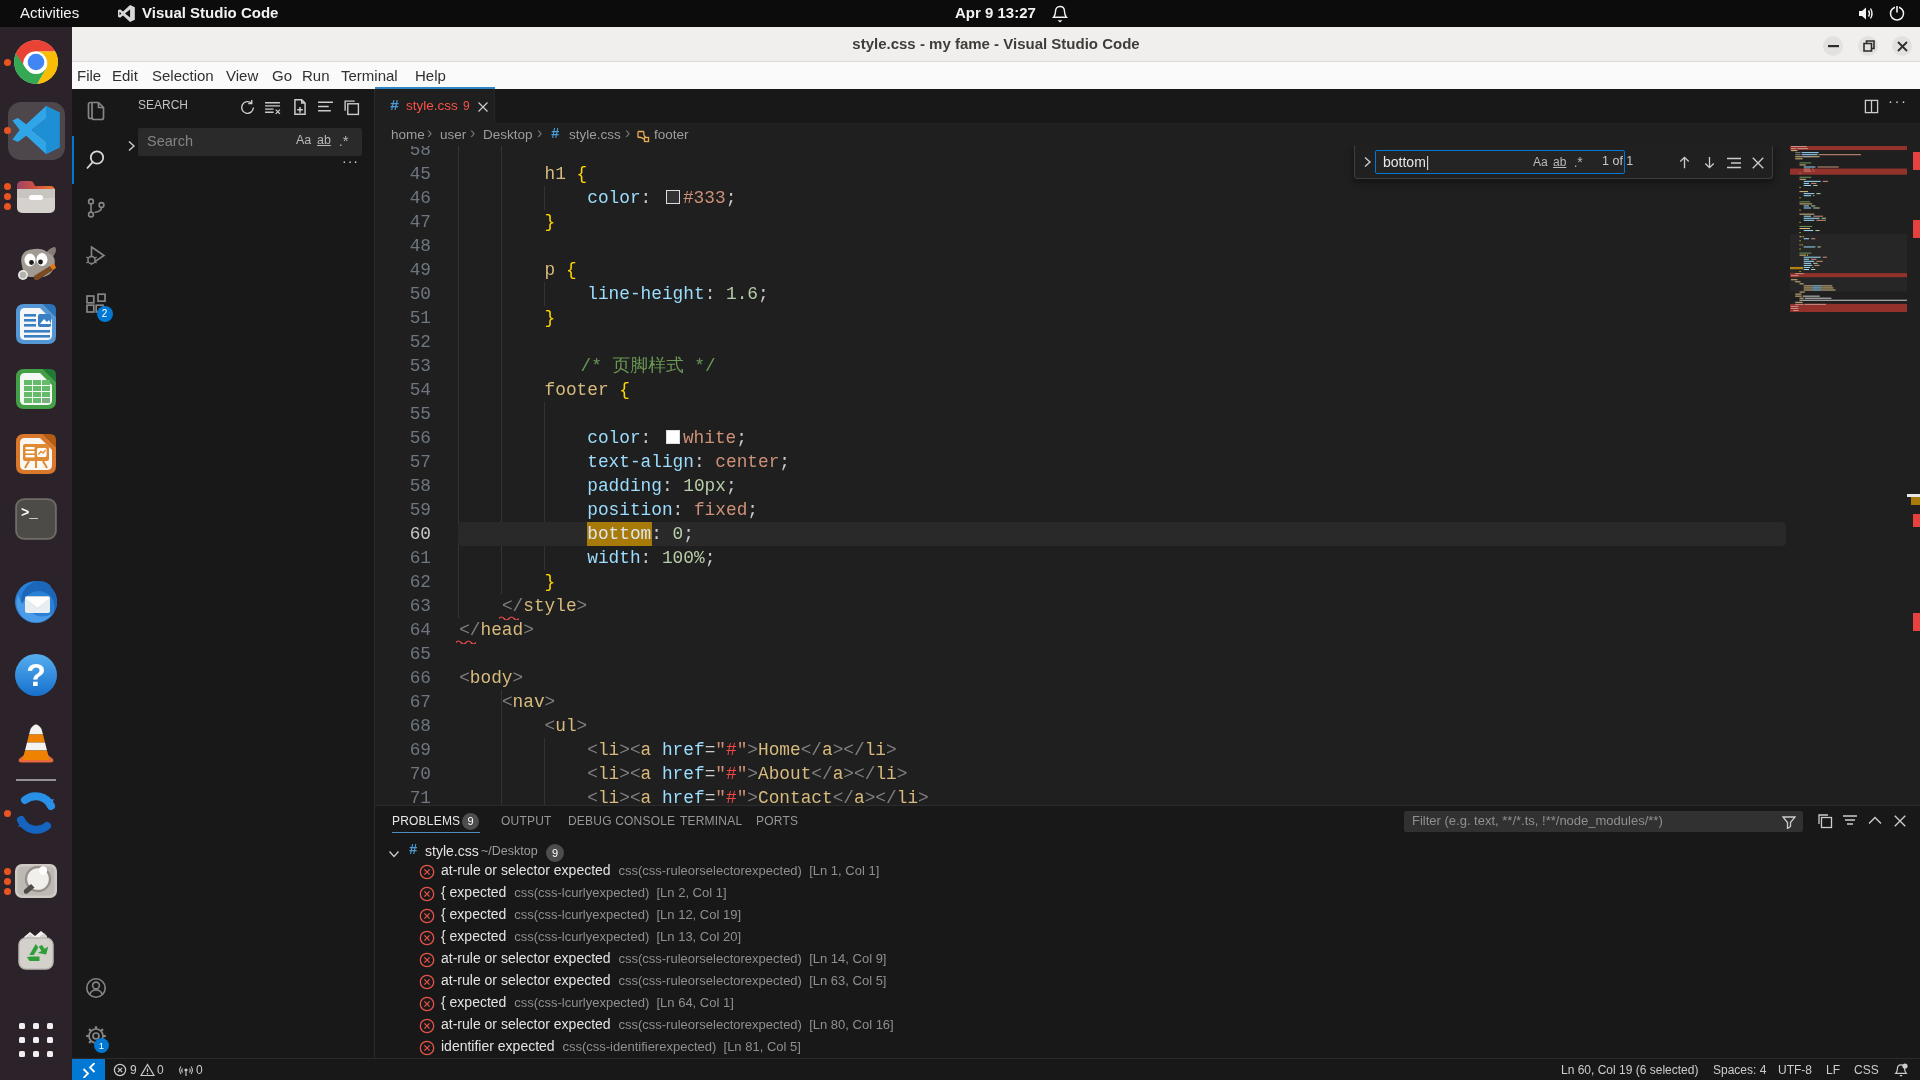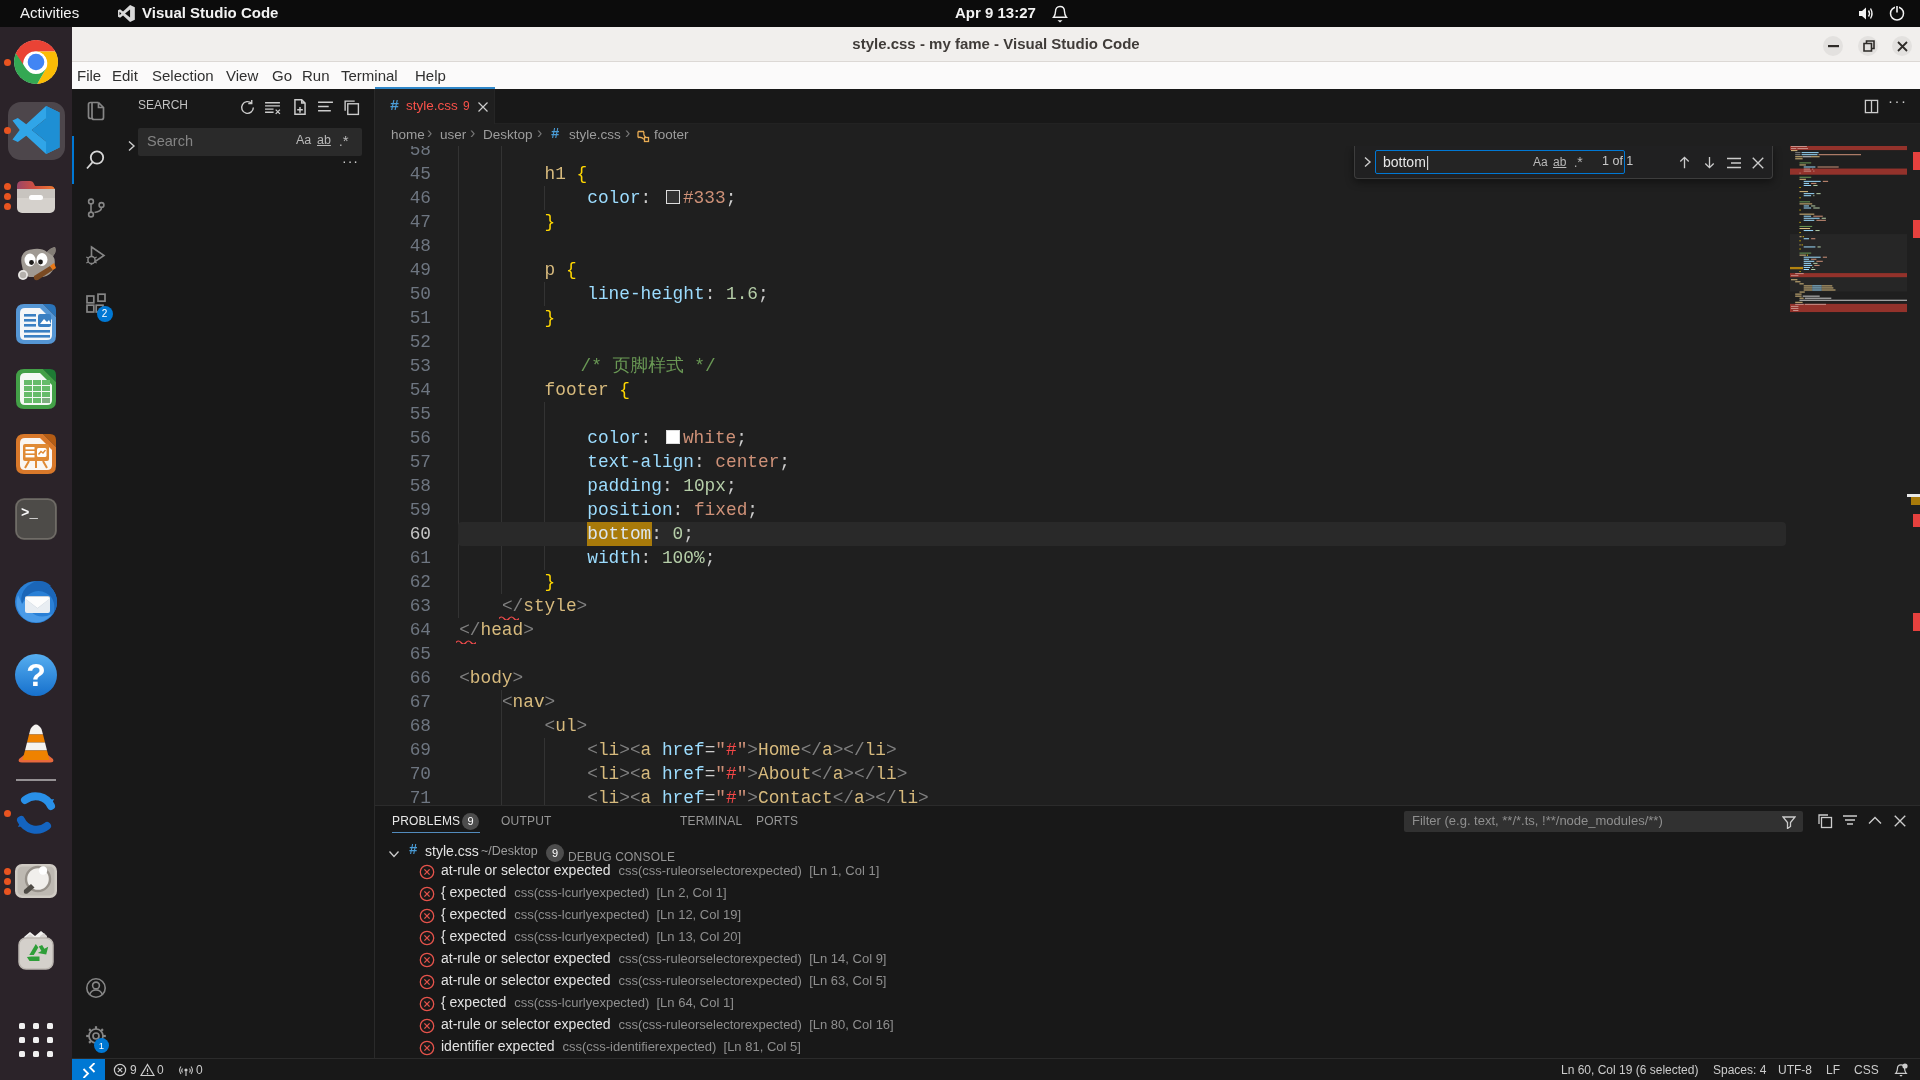--- a/index.html
+++ b/index.html
@@ -606,21 +606,21 @@
           <div class="abs" style="left:6px;top:74px;width:7px;height:18px;background:#e5413e;"></div>
           <div class="abs" style="left:6px;top:368px;width:7px;height:13px;background:#e5413e;"></div>
           <div class="abs" style="left:6px;top:467px;width:7px;height:18px;background:#e5413e;"></div>
         </div>
       </div>
       <div id="panel">
         <div class="abs" style="left:17px;top:8px;font-size:12px;color:#e7e7e7;letter-spacing:.2px;">PROBLEMS</div>
         <div class="abs" style="left:87px;top:6.5px;width:17px;height:17px;border-radius:50%;background:#4d4d4d;color:#fff;font-size:11px;text-align:center;line-height:17px;">9</div>
         <div class="abs" style="left:17px;top:25.6px;width:88px;height:1.8px;background:#528bbd;"></div>
         <div class="abs" style="left:126px;top:8px;font-size:12px;color:#969696;letter-spacing:.2px;">OUTPUT</div>
-        <div class="abs" style="left:193px;top:8px;font-size:12px;color:#969696;letter-spacing:.2px;margin-top:36px;">DEBUG CONSOLE</div>
+        <div class="abs" style="left:193px;top:8px;font-size:12px;color:#969696;letter-spacing:.2px;">DEBUG CONSOLE</div>
         <div class="abs" style="left:305px;top:8px;font-size:12px;color:#969696;letter-spacing:.2px;">TERMINAL</div>
         <div class="abs" style="left:381px;top:8px;font-size:12px;color:#969696;letter-spacing:.2px;">PORTS</div>
 
         <div class="abs" style="left:1029px;top:5px;width:399px;height:21px;background:#313131;border-radius:2px;">
           <div class="abs" style="left:8px;top:2px;font-size:13px;color:#8f8f8f;">Filter (e.g. text, **/*.ts, !**/node_modules/**)</div>
           <svg class="abs" style="left:378px;top:3.5px;" width="14" height="14" viewBox="0 0 14 14">
             <path fill="none" stroke="#ccc" stroke-width="1.3" d="M1 2 h12 L8.5 7.5 v4 l-3 2 v-6 Z"></path>
           </svg>
         </div>
         <svg class="abs" style="left:1442px;top:7px;" width="16" height="16" viewBox="0 0 16 16">

